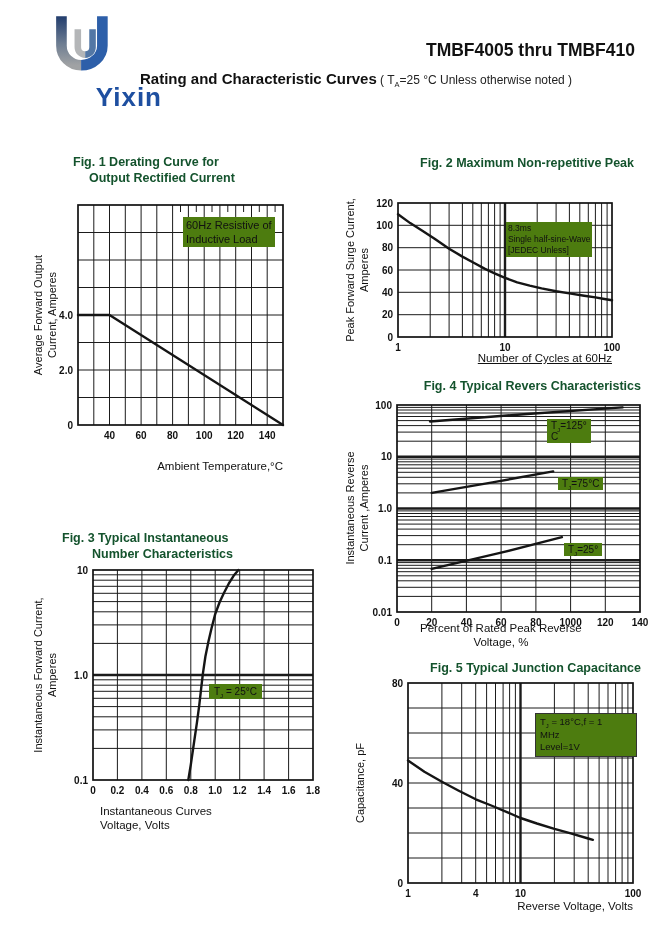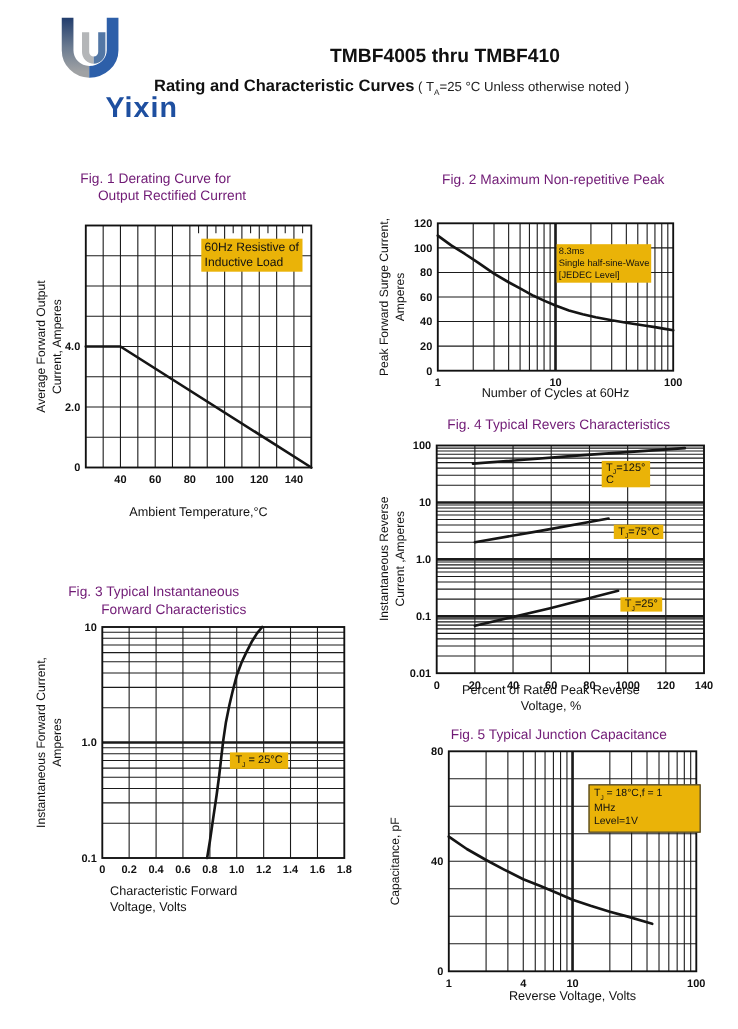--- a/index.html
+++ b/index.html
@@ -2,33 +2,33 @@
 <html><head>
 <meta charset="utf-8">
 <style>
   html,body{margin:0;padding:0;background:#e8e8e8;}
   .page{position:relative;width:671px;height:935px;background:#ffffff;overflow:hidden;
         font-family:"Liberation Sans",sans-serif;color:#1a1a1a;}
   
   .logo-wrap{position:absolute;left:26px;top:6px;width:120px;height:110px;}
   .logo-text{position:absolute;left:16px;top:76px;width:120px;text-align:right;
              font-weight:bold;font-size:26px;letter-spacing:1px;color:#1e4fa0;}
-  .part-range{position:absolute;left:300px;top:40px;width:335px;
+  .part-range{position:absolute;left:300px;top:40px;width:335px;text-align:right;
               font-weight:bold;font-size:17.5px;color:#111;}
   .subtitle{position:absolute;left:140px;top:70px;width:530px;white-space:nowrap;}
   .sub-bold{font-weight:bold;font-size:15px;color:#111;}
   .sub-paren{font-size:12px;color:#222;text-align:center;}
   .sub-paren sub{font-size:62%;}
   
-  .ftitle{position:absolute;font-weight:normal;font-size:12.5px;line-height:15.5px;color:#701a75;}
+  .ftitle{position:absolute;font-weight:bold;font-size:12.5px;line-height:15.5px;color:#14532d;}
   .ylab{position:absolute;text-align:center;font-size:11px;line-height:13.5px;
         transform:rotate(-90deg);color:#111;}
   .xlab{position:absolute;font-size:11.5px;line-height:14px;color:#111;}
-  .center{text-align:center;}
-  .ann{position:absolute;background:#eab308;color:#111;z-index:5;white-space:nowrap;}
+  .center{text-align:right;}
+  .ann{position:absolute;background:#4d7c0f;color:#111;z-index:5;white-space:nowrap;}
   .ann sub{font-size:62%;line-height:0;}
   #charts{position:absolute;left:0;top:0;width:0;height:0;}
 </style>
 </head>
 <body>
 
 <div class="page">
 
   <div class="logo-wrap">
     <svg width="72" height="72" viewBox="0 0 88 80" style="position:absolute;left:24px;top:2px;">
@@ -302,37 +302,37 @@
     <div>Inductive Load</div>
   </div>
 
   <div class="ftitle center" style="left:372px;top:156px;width:262px;">
     <div>Fig. 2 Maximum Non-repetitive Peak</div>
   </div>
   <div class="ylab" style="left:273px;top:256px;width:170px;height:28px;">
     <div>Peak Forward Surge Current,</div>
     <div>Amperes</div>
   </div>
-  <div class="xlab center" style="left:398px;top:351px;width:214px;">Number of Cycles at 60Hz</div>
+  <div class="xlab center" style="left:398px;top:351px;width:214px;text-decoration:underline;">Number of Cycles at 60Hz</div>
   <div class="ann" style="left:506px;top:222px;font-size:8.5px;line-height:11px;padding:1px 2px;">
     <div>8.3ms</div>
     <div>Single half-sine-Wave</div>
-    <div>[JEDEC Level]</div>
+    <div>[JEDEC Unless]</div>
   </div>
 
   <div class="ftitle" style="left:62px;top:531px;">
     <div>Fig. 3 Typical Instantaneous</div>
-    <div style="margin-left:30px;">Forward Characteristics</div>
+    <div style="margin-left:30px;">Number Characteristics</div>
   </div>
   <div class="ylab" style="left:-64px;top:661px;width:220px;height:28px;">
     <div>Instantaneous Forward Current,</div>
     <div>Amperes</div>
   </div>
   <div class="xlab" style="left:100px;top:804px;">
-    <div>Characteristic Forward</div>
+    <div>Instantaneous Curves</div>
     <div>Voltage, Volts</div>
   </div>
   <div class="ann" style="left:209px;top:684px;font-size:10px;padding:2px 5px;">
     <span>T</span><sub>J</sub><span> = 25°C</span>
   </div>
 
   <div class="ftitle center" style="left:375px;top:379px;width:266px;">Fig. 4 Typical Revers Characteristics</div>
   <div class="ylab" style="left:273px;top:494px;width:170px;height:28px;">
     <div>Instantaneous Reverse</div>
     <div>Current ,Amperes</div>

